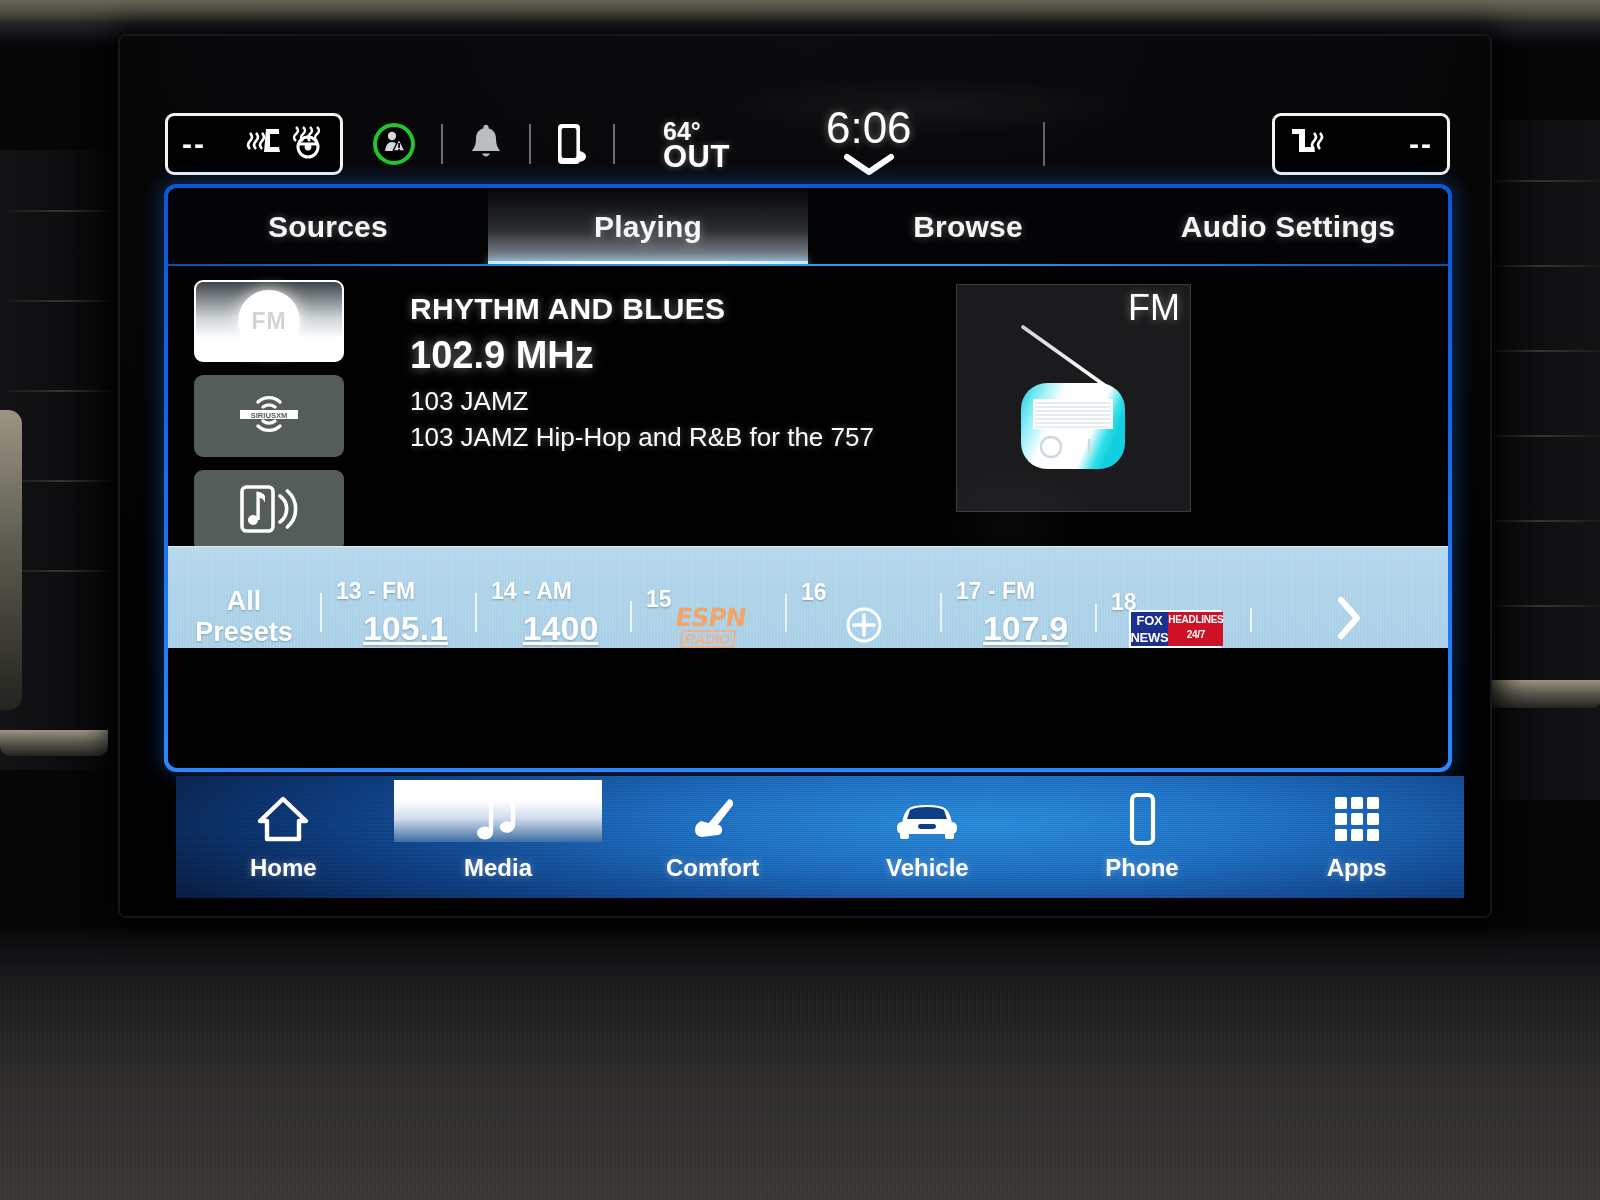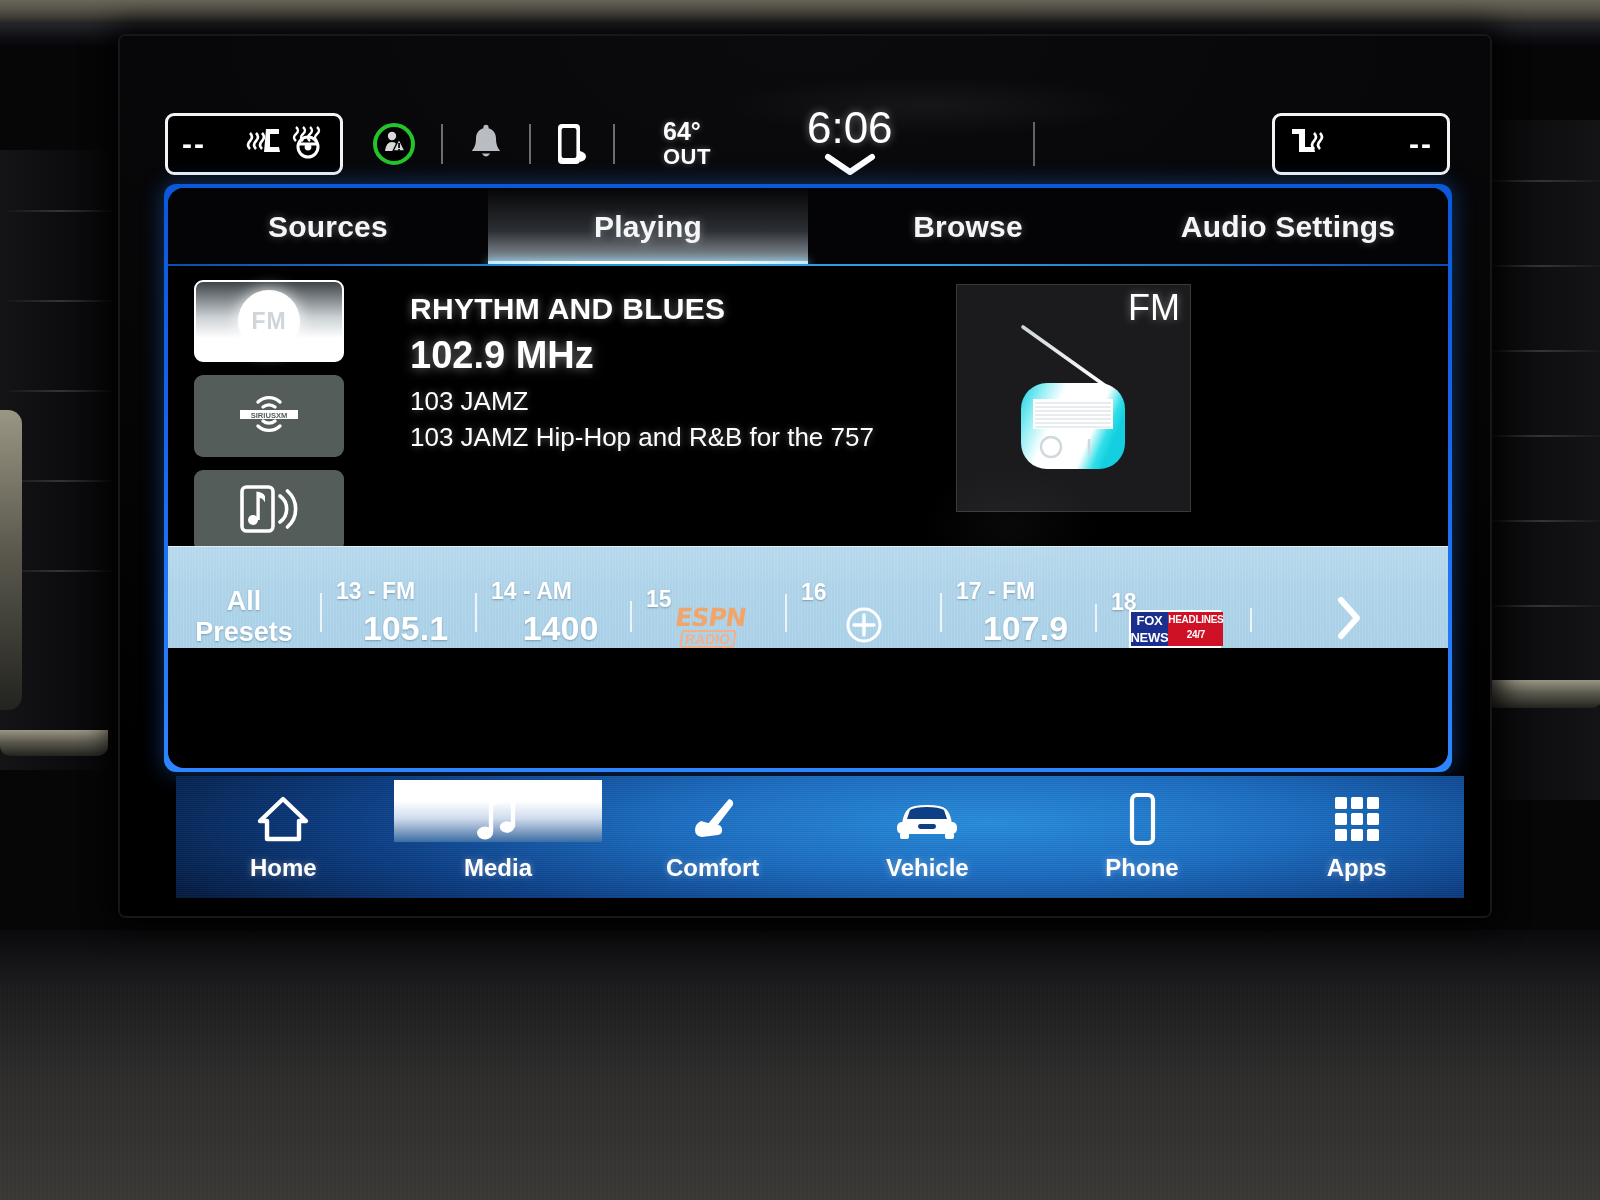--- a/index.html
+++ b/index.html
@@ -38,35 +38,35 @@
     display:flex;align-items:center;}
   .seat-pill{width:178px;height:62px;border:3px solid #f2f4f6;border-radius:9px;
     display:flex;align-items:center;justify-content:space-between;padding:0 14px;
     box-sizing:border-box;background:#000;}
   .seat-pill.right{margin-left:auto;}
   .dashes{color:#fff;font-size:30px;font-weight:bold;letter-spacing:2px;line-height:1;}
   .sb-sep{width:2px;height:40px;background:#6a6d72;margin:0 16px;}
   .sb-item{display:flex;align-items:center;justify-content:center;margin:0 8px;}
   .temp{color:#fff;font-weight:bold;font-size:25px;line-height:25px;text-align:left;
     margin-left:24px;text-shadow:0 0 6px rgba(255,255,255,.35);}
-  .temp small{display:block;font-size:22px;letter-spacing:.5px;}
+  .temp small{display:block;font-size:31px;letter-spacing:.5px;}
   .clock-wrap{margin-left:88px;display:flex;flex-direction:column;align-items:center;}
   .clock{color:#fff;font-size:44px;font-weight:normal;line-height:44px;
     text-shadow:0 0 9px rgba(255,255,255,.45);}
   .chev-dn{margin-top:2px;}
   .sb-right-sep{width:2px;height:44px;background:#60636a;margin-left:auto;margin-right:96px;}
 
   
   #panel{position:absolute;left:44px;top:148px;width:1288px;height:588px;
     border-radius:12px;
     background:
       linear-gradient(180deg,#0b58d8 0%,#1567e8 42%,#2e86ff 100%);
     padding:4px;box-sizing:border-box;
     box-shadow:0 0 22px rgba(32,110,230,.45);}
-  #panel-inner{width:100%;height:100%;background:#000;border-radius:16px;overflow:hidden;
+  #panel-inner{width:100%;height:100%;background:#000;border-radius:9px;overflow:hidden;
     position:relative;}
 
   
   #tabs{position:relative;height:78px;display:flex;background:#040406;}
   .tab{flex:1;display:flex;align-items:center;justify-content:center;position:relative;
     color:#f4f6f8;font-size:30px;font-weight:bold;letter-spacing:.2px;
     text-shadow:0 0 8px rgba(255,255,255,.35);}
   .tab.active{background:linear-gradient(180deg,#050507 0%,#2c2f33 55%,#7e878f 88%,#aeb8c0 100%);}
   .tab.active::after{content:"";position:absolute;left:0;right:0;bottom:0;height:5px;
     background:linear-gradient(90deg,#bfe9ff,#ffffff 30%,#ffffff 70%,#bfe9ff);
@@ -122,21 +122,21 @@
     color:#fff;box-sizing:border-box;}
   .preset + .preset::before{content:"";position:absolute;left:0;top:16px;bottom:16px;width:2px;
     background:rgba(255,255,255,.75);}
   .p-all{width:152px;align-items:center;justify-content:center;}
   .p-all .l1,.p-all .l2{font-size:27px;font-weight:bold;line-height:31px;text-align:center;
     text-shadow:0 1px 2px rgba(60,90,110,.45);}
   .p-slot{width:155px;padding-left:16px;}
   .p-num{font-size:23px;font-weight:bold;line-height:24px;margin-top:2px;
     text-shadow:0 1px 2px rgba(60,90,110,.45);}
   .p-val{font-size:34px;font-weight:bold;text-align:center;margin-top:6px;
-    text-shadow:0 1px 2px rgba(60,90,110,.45);}
+    text-shadow:0 1px 2px rgba(60,90,110,.45);text-decoration:underline;}
   .p-logo-wrap{display:flex;align-items:center;justify-content:center;
     flex:1;margin-top:-4px;padding-right:12px;}
   .p-plus{display:flex;align-items:center;justify-content:center;flex:1;padding-right:14px;margin-top:-2px;}
   .p-next{flex:1;display:flex;align-items:center;justify-content:center;}
 
   
   .espn{display:flex;flex-direction:column;align-items:center;gap:1px;
     transform:skewX(-8deg);}
   .espn .w1{font-size:25px;font-weight:bold;color:#f2a56a;letter-spacing:-1px;line-height:22px;
     font-family:"DejaVu Sans",sans-serif;}

